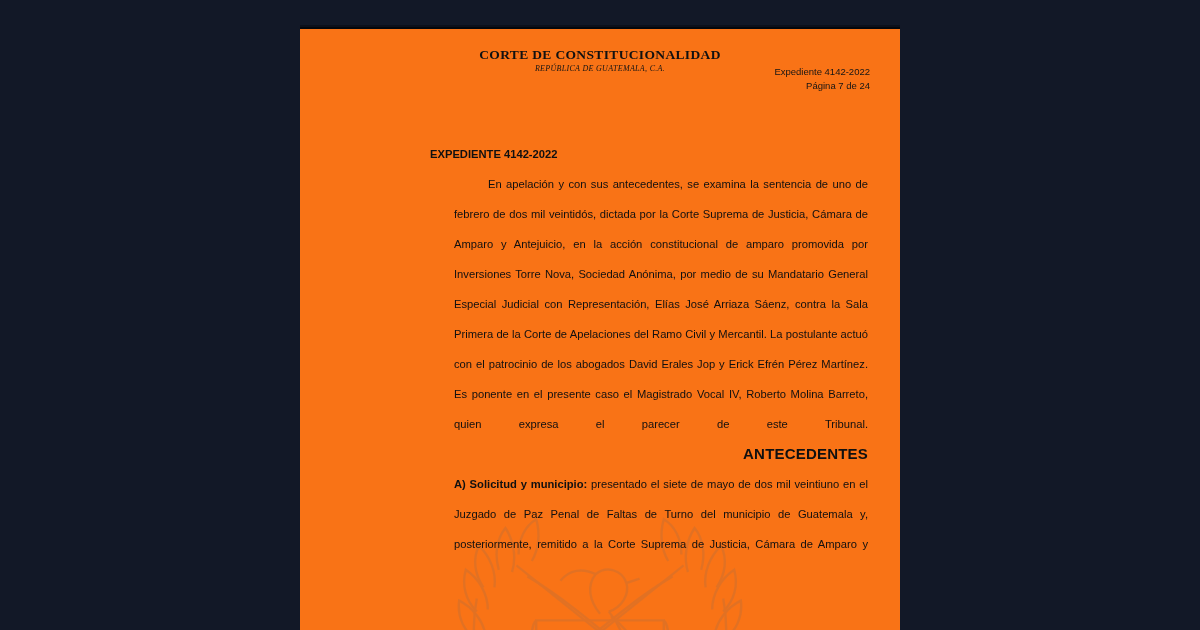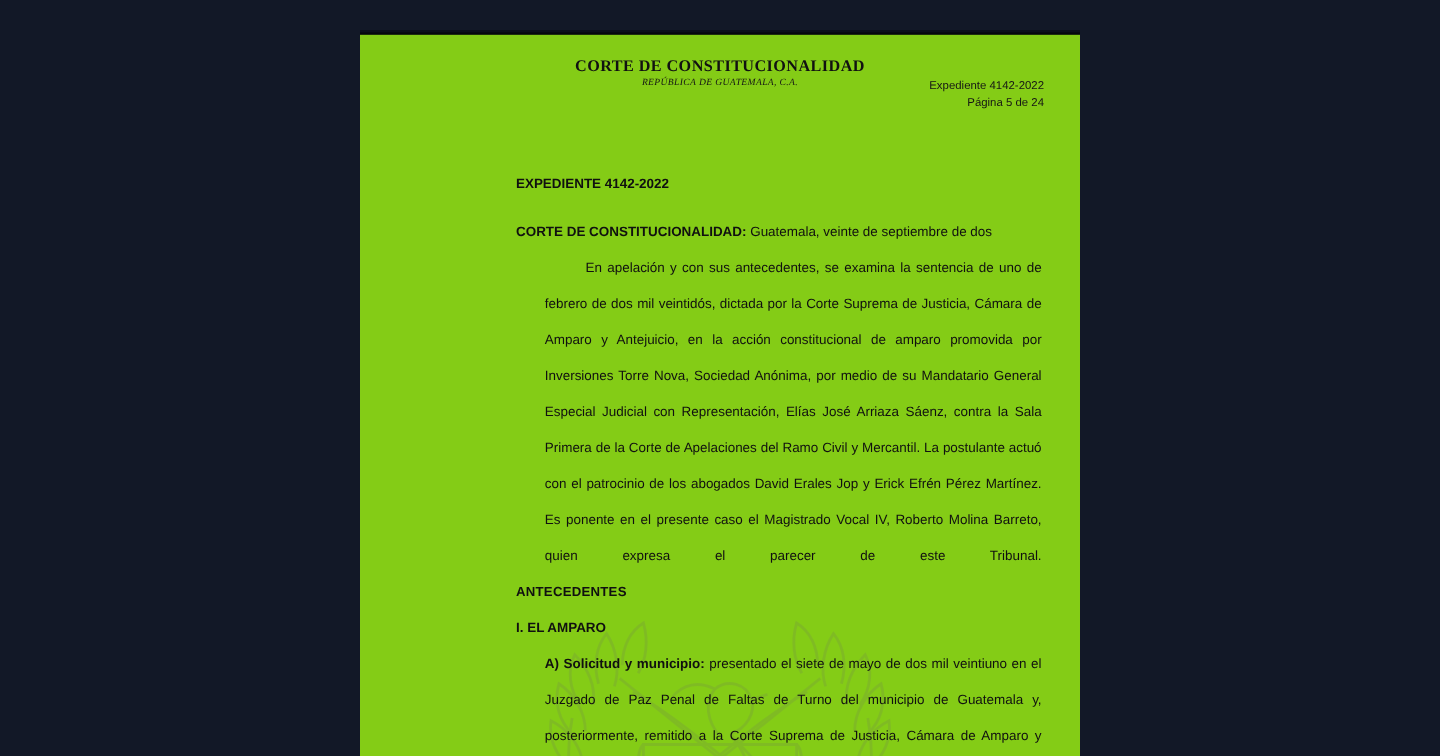--- a/index.html
+++ b/index.html
@@ -20,21 +20,21 @@
     height: 630px;
   }
 
   
   #page {
     position: absolute;
     left: 300px;
     top: 29px;
     width: 600px;
     height: 601px;
-    background: #84cc16;
+    background: #f97316;
     box-shadow: 0 -2px 0 0 rgba(0,0,0,0.55),
                 0 -4px 0 0 rgba(0,0,0,0.30);
     overflow: hidden;
   }
 
   
   #watermark {
     position: absolute;
     left: 50%;
     top: 455px;
@@ -109,25 +109,25 @@
     text-align: justify;
     text-align-last: left;
     margin: 0;
   }
   .para.indented { text-indent: 34px; }
   .para.flow { text-align-last: justify; margin-left: 24px; }
 
   .b { font-weight: bold; }
 
   .centered-heading {
-    font-size: 11px;
+    font-size: 15px;
     font-weight: bold;
     color: #101010;
     line-height: 30px;
-    text-align: left;
+    text-align: right;
     letter-spacing: 0.2px;
   }
 
   .section-title {
     font-size: 11.2px;
     font-weight: bold;
     color: #101010;
     line-height: 30px;
   }
 </style>
@@ -193,38 +193,34 @@
 
     <div id="content">
 
       <div class="doc-header">
         <div class="court-name">CORTE DE CONSTITUCIONALIDAD</div>
         <div class="court-sub">REPÚBLICA DE GUATEMALA, C.A.</div>
       </div>
 
       <div class="file-meta">
         <div>Expediente 4142-2022</div>
-        <div>Página 5 de 24</div>
+        <div>Página 7 de 24</div>
       </div>
 
       <div class="body-block">
 
         <div class="line">
           <span class="b">EXPEDIENTE 4142-2022</span>
         </div>
 
-        <div class="line pad-top">
-          <span class="b">CORTE DE CONSTITUCIONALIDAD:</span><span> Guatemala, veinte de septiembre de dos</span>
-        </div>
 
         <p class="para indented flow">En apelación y con sus antecedentes, se examina la sentencia de uno de febrero de dos mil veintidós, dictada por la Corte Suprema de Justicia, Cámara de Amparo y Antejuicio, en la acción constitucional de amparo promovida por Inversiones Torre Nova, Sociedad Anónima, por medio de su Mandatario General Especial Judicial con Representación, Elías José Arriaza Sáenz, contra la Sala Primera de la Corte de Apelaciones del Ramo Civil y Mercantil. La postulante actuó con el patrocinio de los abogados David Erales Jop y Erick Efrén Pérez Martínez. Es ponente en el presente caso el Magistrado Vocal IV, Roberto Molina Barreto, quien expresa el parecer de este Tribunal.</p>
 
         <div class="centered-heading">ANTECEDENTES</div>
 
-        <div class="section-title">I. EL AMPARO</div>
 
         <p class="para flow">
           <span class="b">A) Solicitud y municipio:</span><span> presentado el siete de mayo de dos mil veintiuno en el Juzgado de Paz Penal de Faltas de Turno del municipio de Guatemala y, posteriormente, remitido a la Corte Suprema de Justicia, Cámara de Amparo y</span>
         </p>
 
       </div>
     </div>
   </div>
 </div>
 

